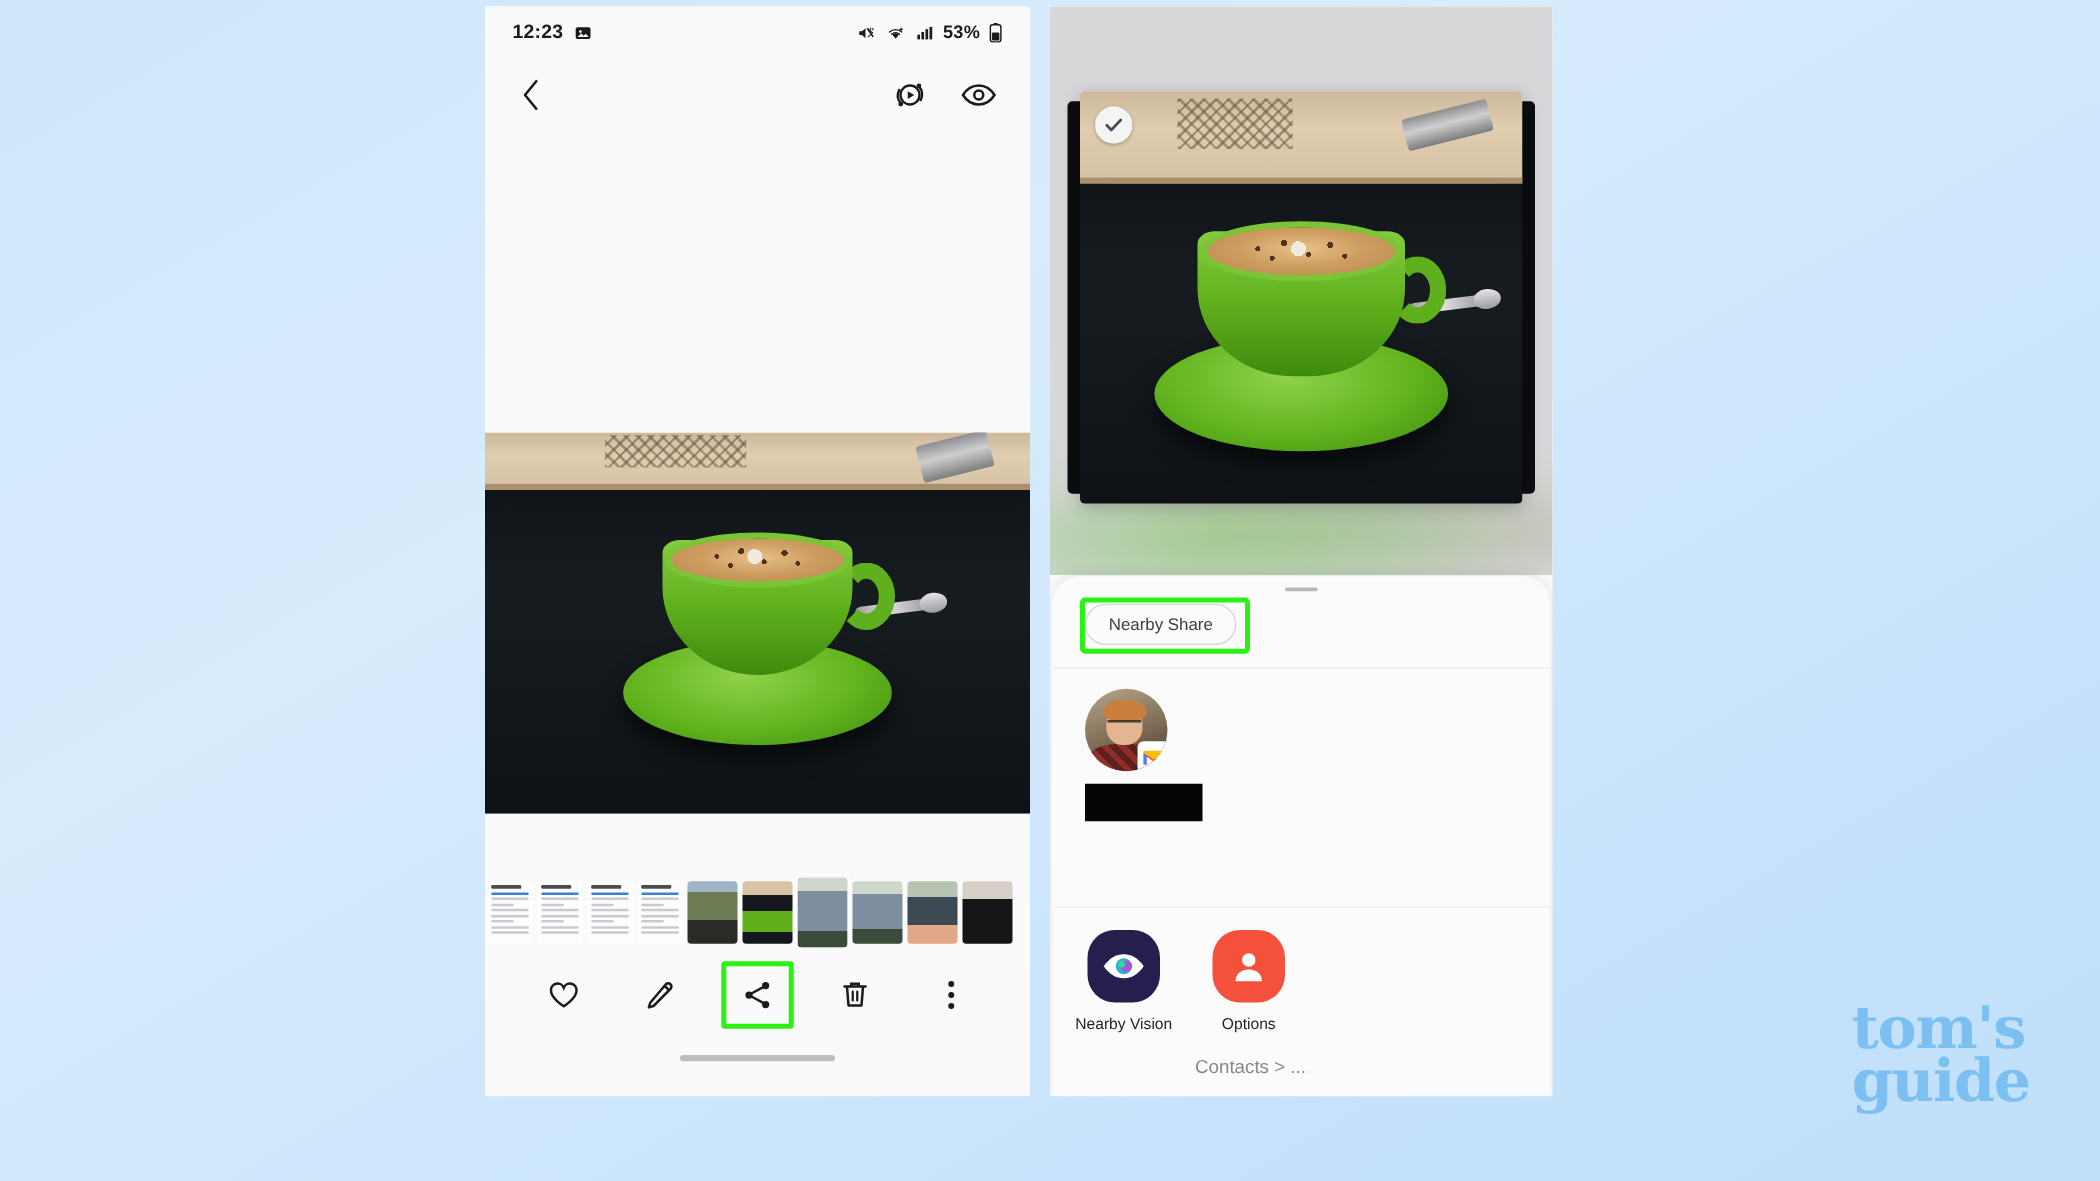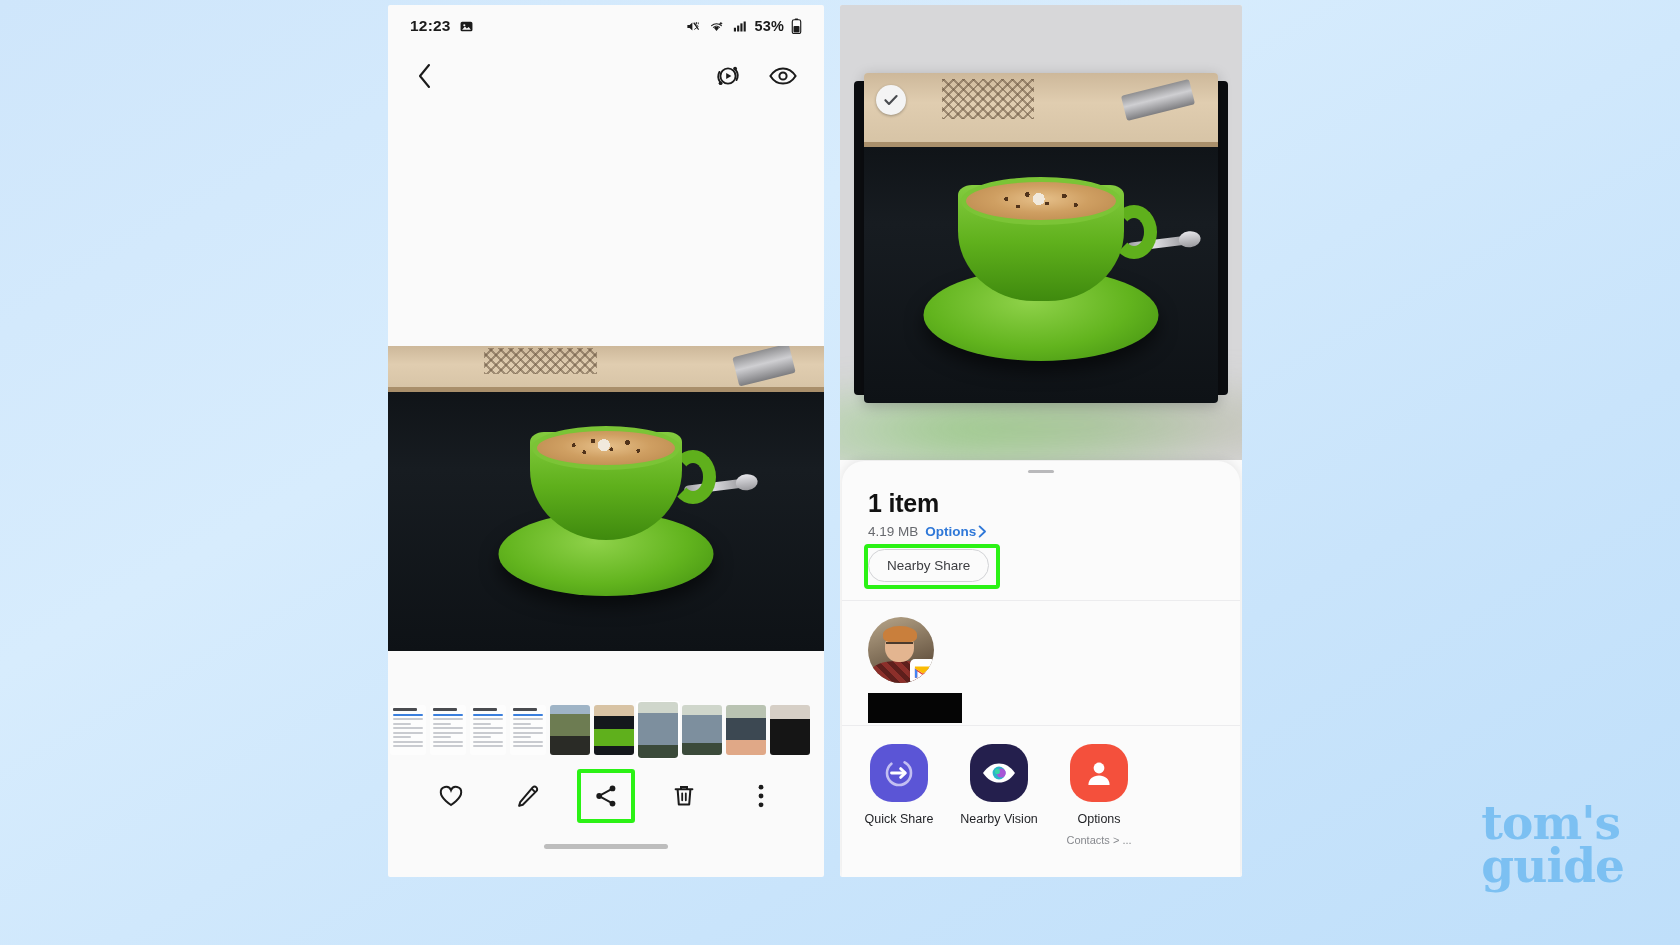--- a/index.html
+++ b/index.html
@@ -255,21 +255,21 @@
     overflow: hidden;
   }
   .app { width: 86px; text-align:center; flex: 0 0 auto; }
   .app-ic {
     width: 58px; height: 58px; margin: 0 auto;
     border-radius: 40% / 40%;
     display:flex; align-items:center; justify-content:center;
   }
   .squircle { border-radius: 22px; }
   .app-lb { margin-top: 10px; font-size: 12.5px; color: #1f2024; white-space: nowrap; }
-  .app-sub { margin-top: 8px; font-size: 11px; color: #87898e; white-space: nowrap; }
+  .app-sub { margin-top: 19px; font-size: 15px; color: #87898e; white-space: nowrap; }
 
   
   .watermark {
     position: absolute; right: 56px; bottom: 58px;
     font-family: "DejaVu Serif", serif;
     font-weight: 700; font-size: 47px; line-height: .92;
     color: #7cc0f2; letter-spacing: -1px;
     text-align: left;
   }
 </style>
@@ -492,32 +492,20 @@
         </span>
       </div>
     </div>
   </div>
 
   <div class="sheet">
     <div class="grabber">
         <i></i>
       </div>
 
-    <div class="sheet-head">
-      <div class="sheet-title">1 item</div>
-      <div class="sheet-sub">
-        <span>4.19 MB</span>
-        <span class="opt-link">
-          <span>Options</span>
-          <svg width="9" height="13" viewBox="0 0 9 13">
-              <path d="M1.6 1.4L7 6.5l-5.4 5.1" stroke="#2f78d8" stroke-width="1.9" fill="none" stroke-linecap="round" stroke-linejoin="round"></path>
-            </svg>
-        </span>
-      </div>
-    </div>
 
     <div class="chiprow">
       <span class="chip">Nearby Share</span>
       <span class="chip-hl"></span>
     </div>
 
     <div class="divider"></div>
 
     <div class="contacts-row">
       <div class="contact">
@@ -534,30 +522,20 @@
               <path d="M1 3.2l9 6 9-6V1.4H1z" fill="#fbbc04"></path>
               <path d="M10 9.2L1 3.2V1.4h18v1.8z" fill="#c5221f" opacity=".0"></path>
             </svg>
           </span>
         </div>
         <div class="redact"></div>
       </div>
     </div>
 
     <div class="apps-row" id="apps-row">
-        <div class="app">
-          <div class="app-ic squircle" style="background: rgb(91, 85, 214);">
-            <svg width="34" height="34" viewBox="0 0 34 34">
-              <circle cx="17" cy="17" r="12" fill="none" stroke="#c3bff2" stroke-width="2.6" stroke-dasharray="48 14" stroke-linecap="round"></circle>
-              <path d="M9.5 17h13" stroke="#fff" stroke-width="2.8" stroke-linecap="round"></path>
-              <path d="M18.6 12.6L23.4 17l-4.8 4.4" fill="none" stroke="#fff" stroke-width="2.8" stroke-linecap="round" stroke-linejoin="round"></path>
-            </svg>
-          </div>
-          <div class="app-lb">Quick Share</div>
-        </div>
         <div class="app">
           <div class="app-ic squircle" style="background: rgb(36, 31, 77);">
             <svg width="36" height="26" viewBox="0 0 36 26">
               <path d="M2 13C6.6 6.4 11.8 3.4 18 3.4S29.4 6.4 34 13c-4.6 6.6-9.8 9.6-16 9.6S6.6 19.6 2 13z" fill="#fff"></path>
               <circle cx="18" cy="13" r="6.4" fill="#2bb5c9"></circle>
               <circle cx="20.2" cy="13" r="4.6" fill="#a857d6"></circle>
               <circle cx="16.4" cy="11.4" r="2.6" fill="#35d6a8"></circle>
             </svg>
           </div>
           <div class="app-lb">Nearby Vision</div>

